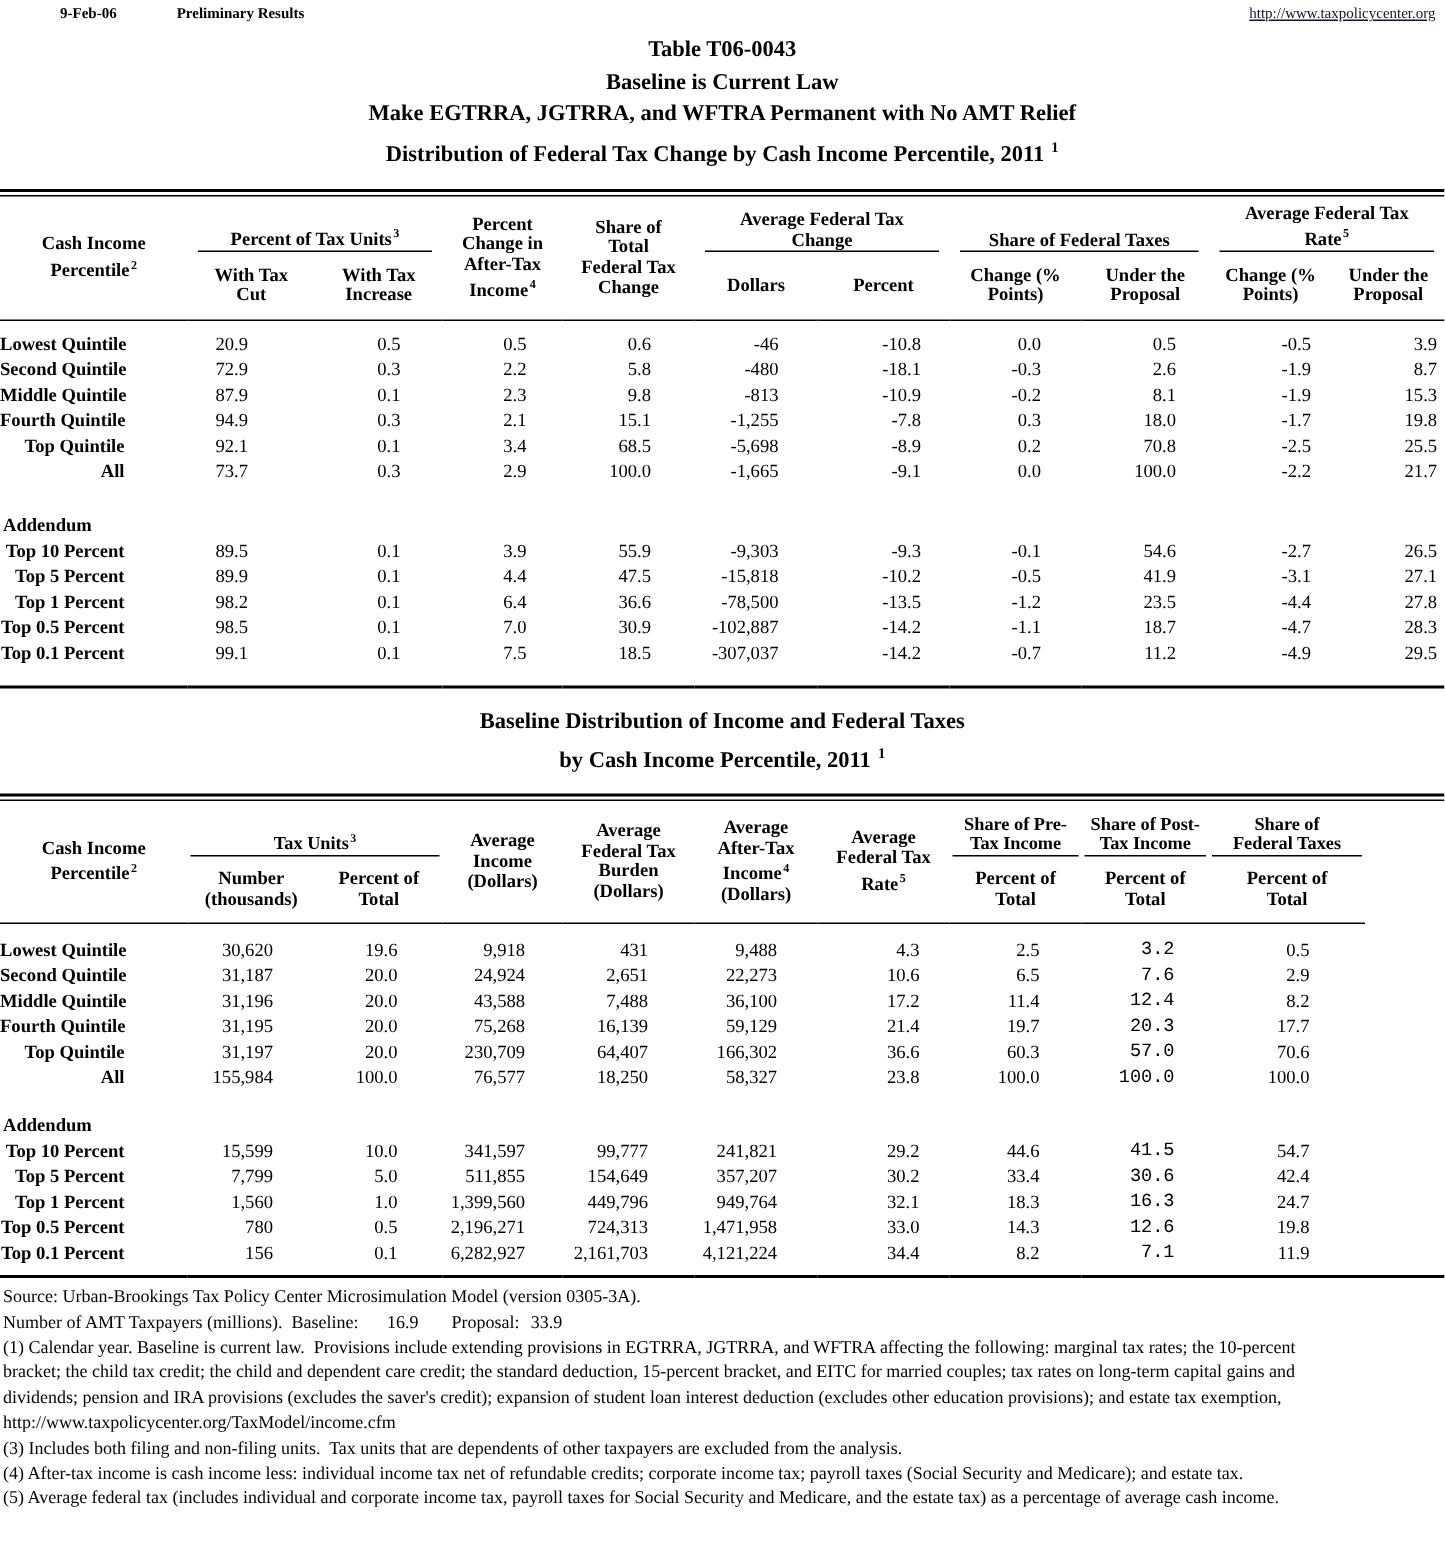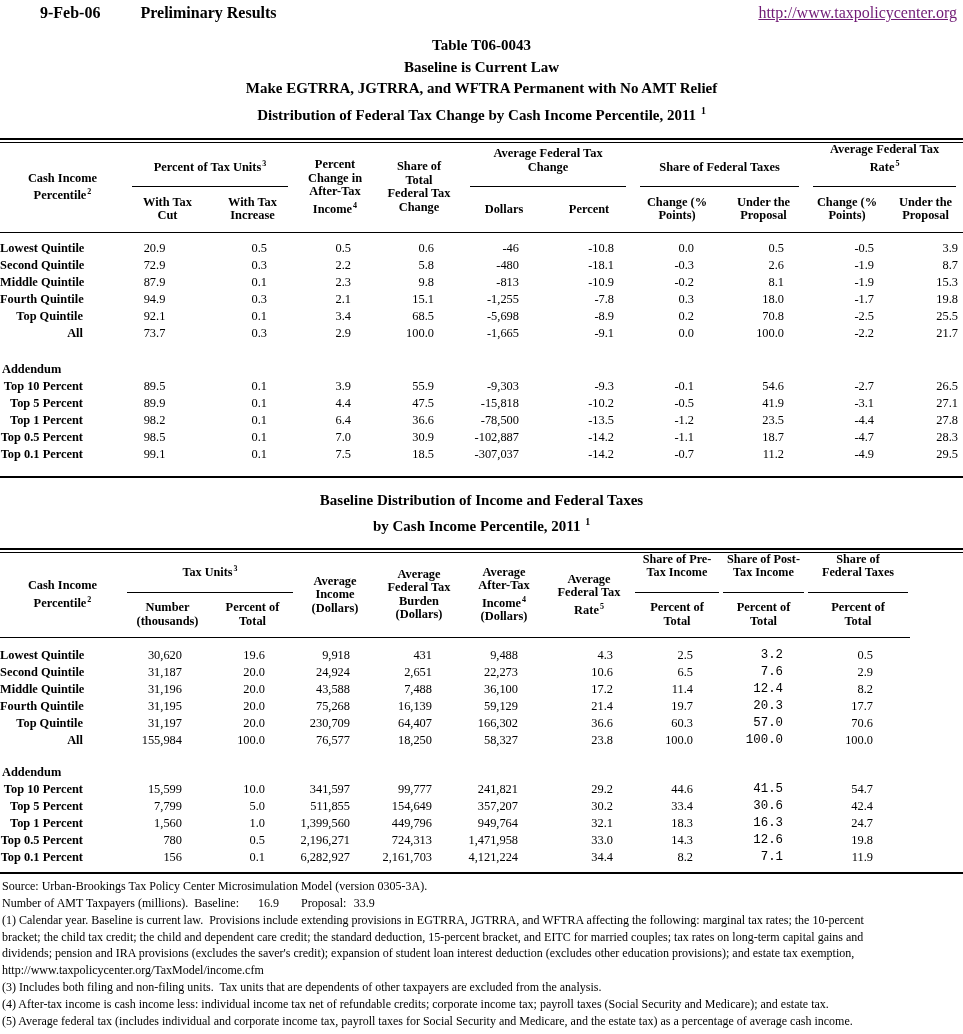--- a/index.html
+++ b/index.html
@@ -1,35 +1,35 @@
 <!DOCTYPE html>
 <html><head>
 <meta charset="utf-8">
 <style>
   html,body{margin:0;padding:0;background:#fff;color:#000;}
   body{width:963px;font-family:"Liberation Serif","DejaVu Serif",serif;}
   
-  .topbar{display:flex;align-items:flex-start;padding:4px 6px 0 40px;font-size:16px;font-weight:bold;height:17px;}
+  .topbar{display:flex;align-items:flex-start;padding:4px 6px 0 40px;font-size:10px;font-weight:bold;height:17px;}
   .topbar .status{margin-left:40px;}
-  .topbar .url{margin-left:auto;font-weight:normal;color:#701a75;text-decoration:underline;cursor:pointer;}
+  .topbar .url{margin-left:auto;font-weight:normal;color:#0f172a;text-decoration:underline;cursor:pointer;}
   
-  .titleblock{text-align:center;font-weight:bold;font-size:15px;line-height:21.5px;margin-top:14px;}
+  .titleblock{text-align:center;font-weight:bold;font-size:15px;line-height:21.5px;margin-top:2px;}
   .titleblock2{text-align:center;font-weight:bold;font-size:15px;line-height:21.5px;margin-top:12px;}
   sup{font-size:0.65em;margin-left:1px;}
   
   .dblrule{border-top:2px solid #000;border-bottom:1px solid #000;height:2px;}
   .r1{margin-top:12px;}
   .r2{margin-top:10px;}
   
   table{border-collapse:collapse;table-layout:fixed;width:963px;border-bottom:2px solid #000;}
   th{font-weight:bold;font-size:12.4px;line-height:13.5px;white-space:pre-line;vertical-align:middle;padding:0;}
   tr.hr1{height:37px;}
   tr.hr2{height:45px;}
   th.grp{vertical-align:bottom;border-bottom:none;}
-  .grpline{border-bottom:1px solid #000;margin:0 7px;padding-bottom:12px;}
+  .grpline{border-bottom:1px solid #000;margin:0 7px;padding-bottom:0;}
   .t2 .grpline{margin:0 2px;font-size:12.2px;}
   th.rsp,th.sub{border-bottom:1px solid #000;}
   th.filler{border-bottom:none;}
   tbody td{font-size:12.4px;height:17px;line-height:17px;text-align:right;padding:0;overflow:hidden;}
   td.rowlabel{font-weight:bold;padding-right:42px;white-space:nowrap;}
   td.section-label{font-weight:bold;text-align:left;padding-left:2px;}
   td.sp-topspacer{height:7px;}
   td.sp-spacer{height:19px;}
   td.sp-endspacer{height:13px;}
   .t2 td.sp-topspacer{height:9px;}

